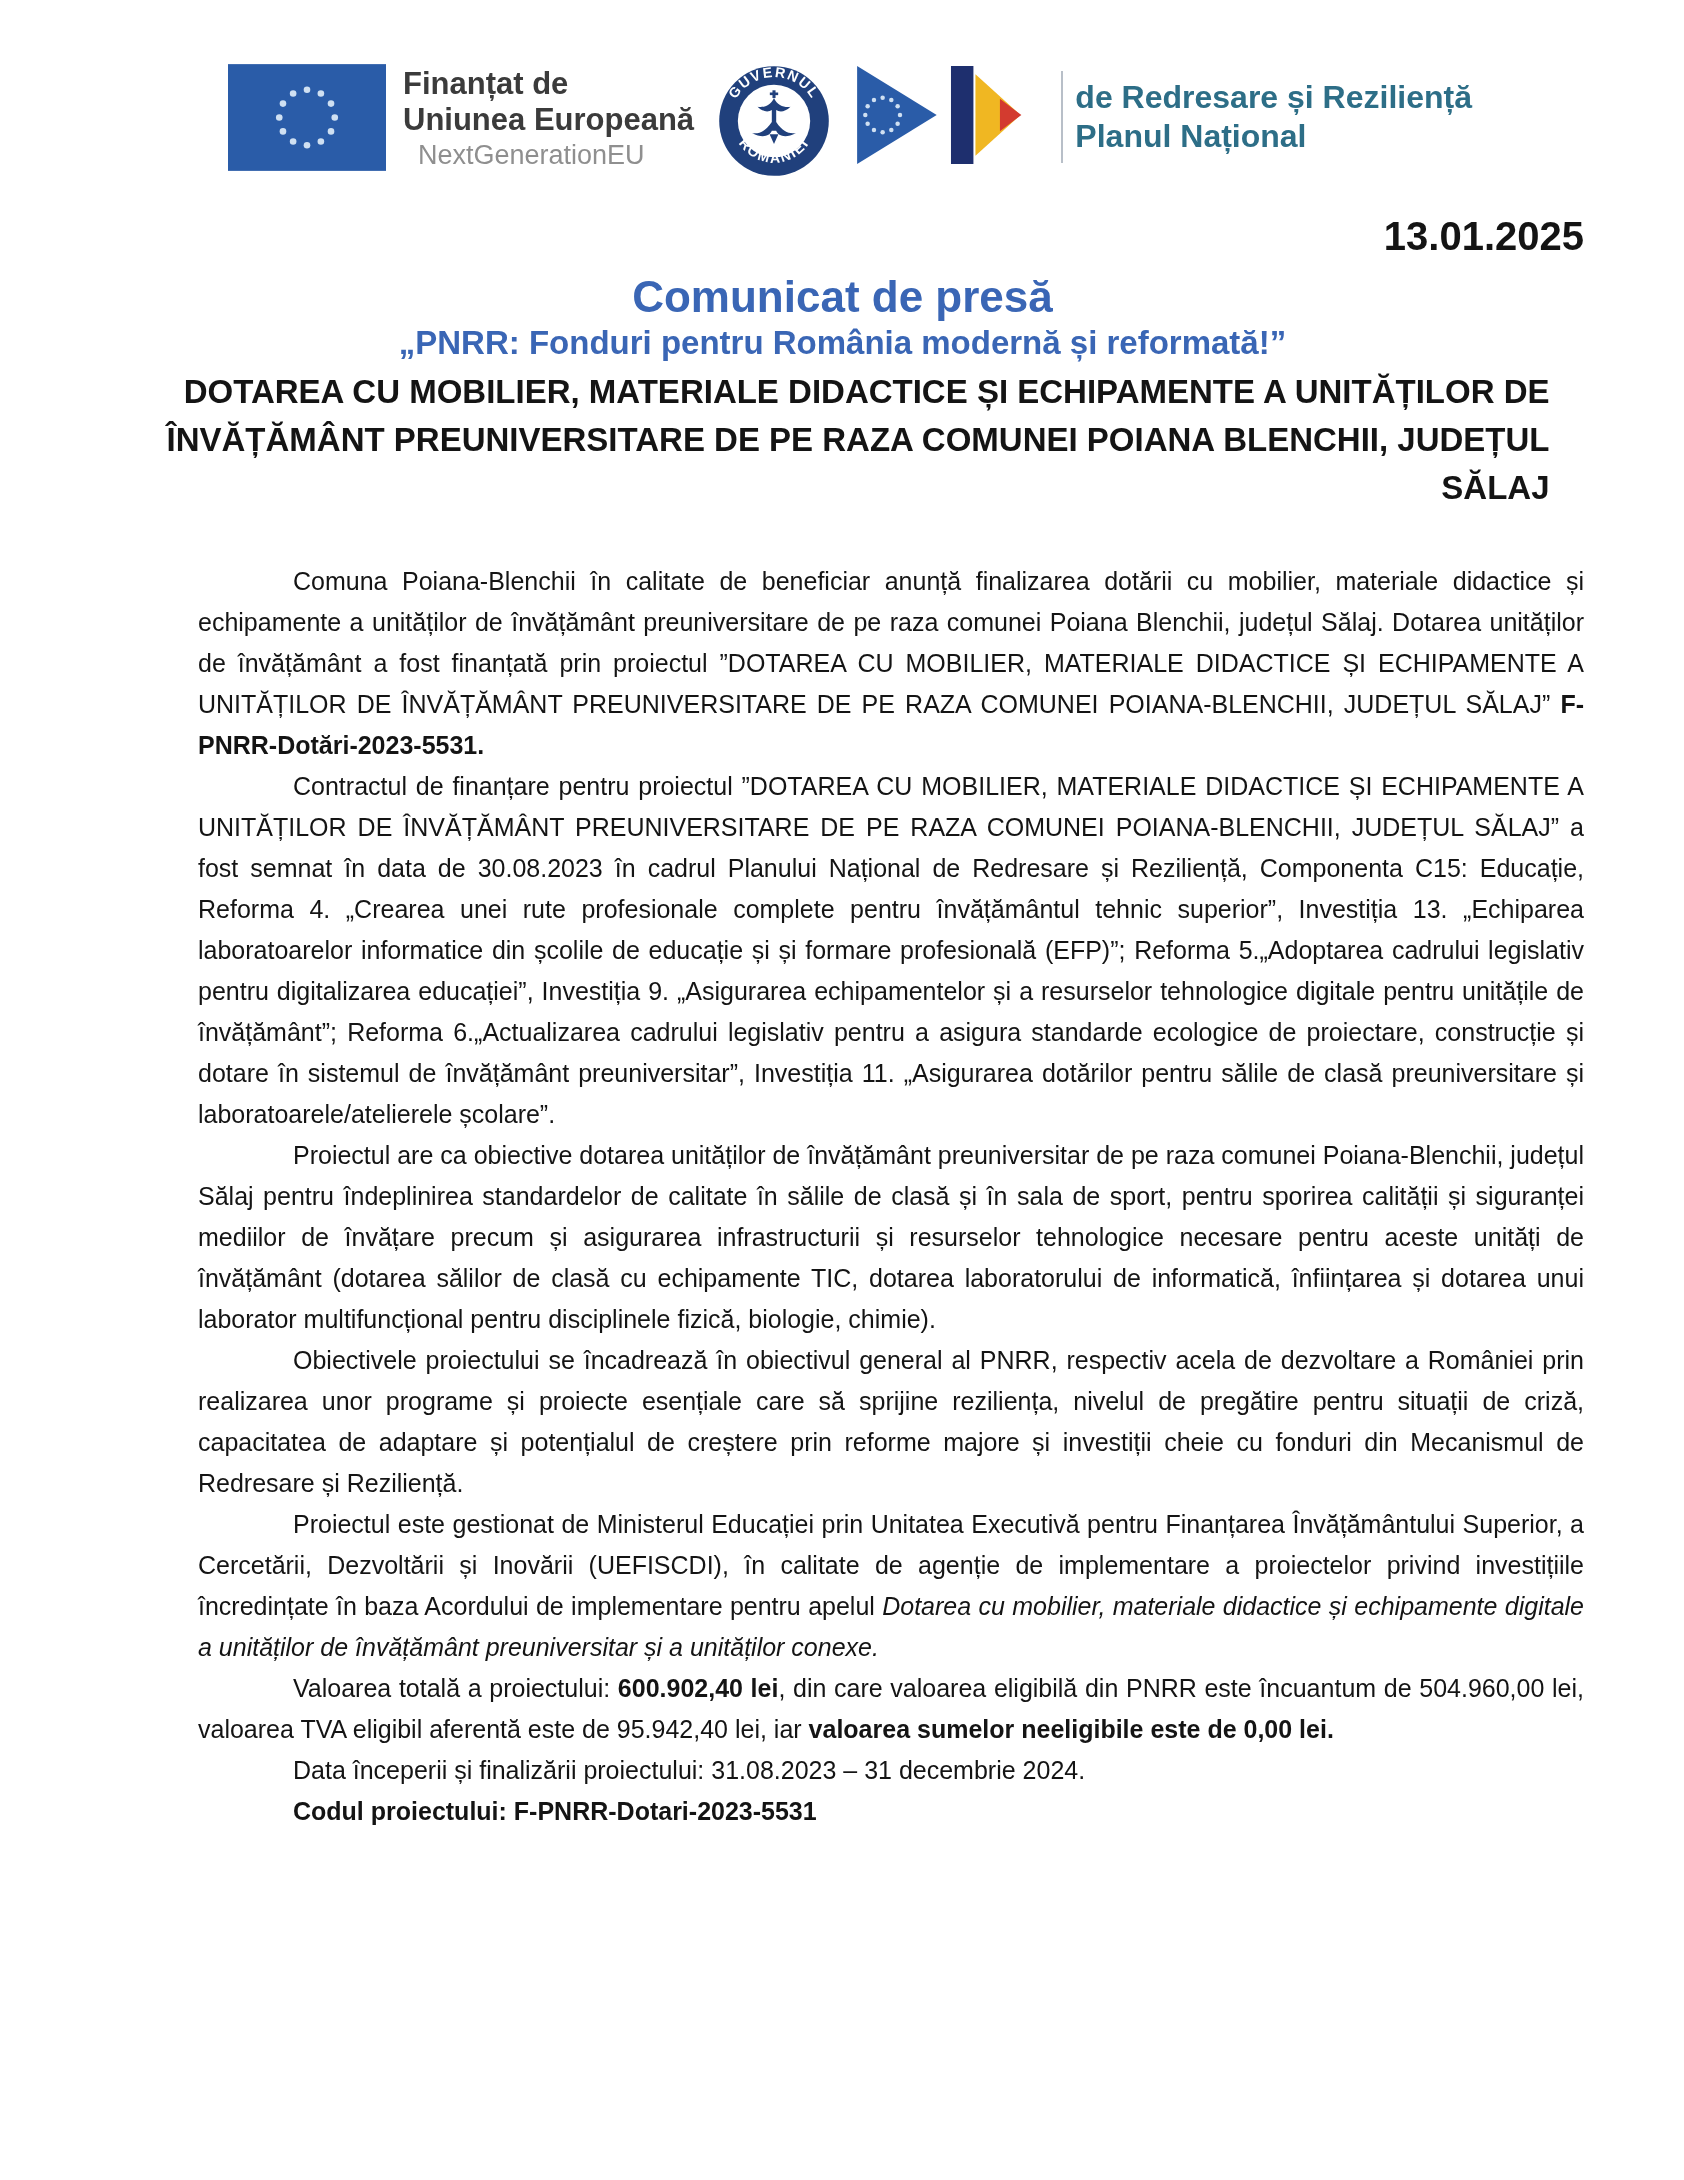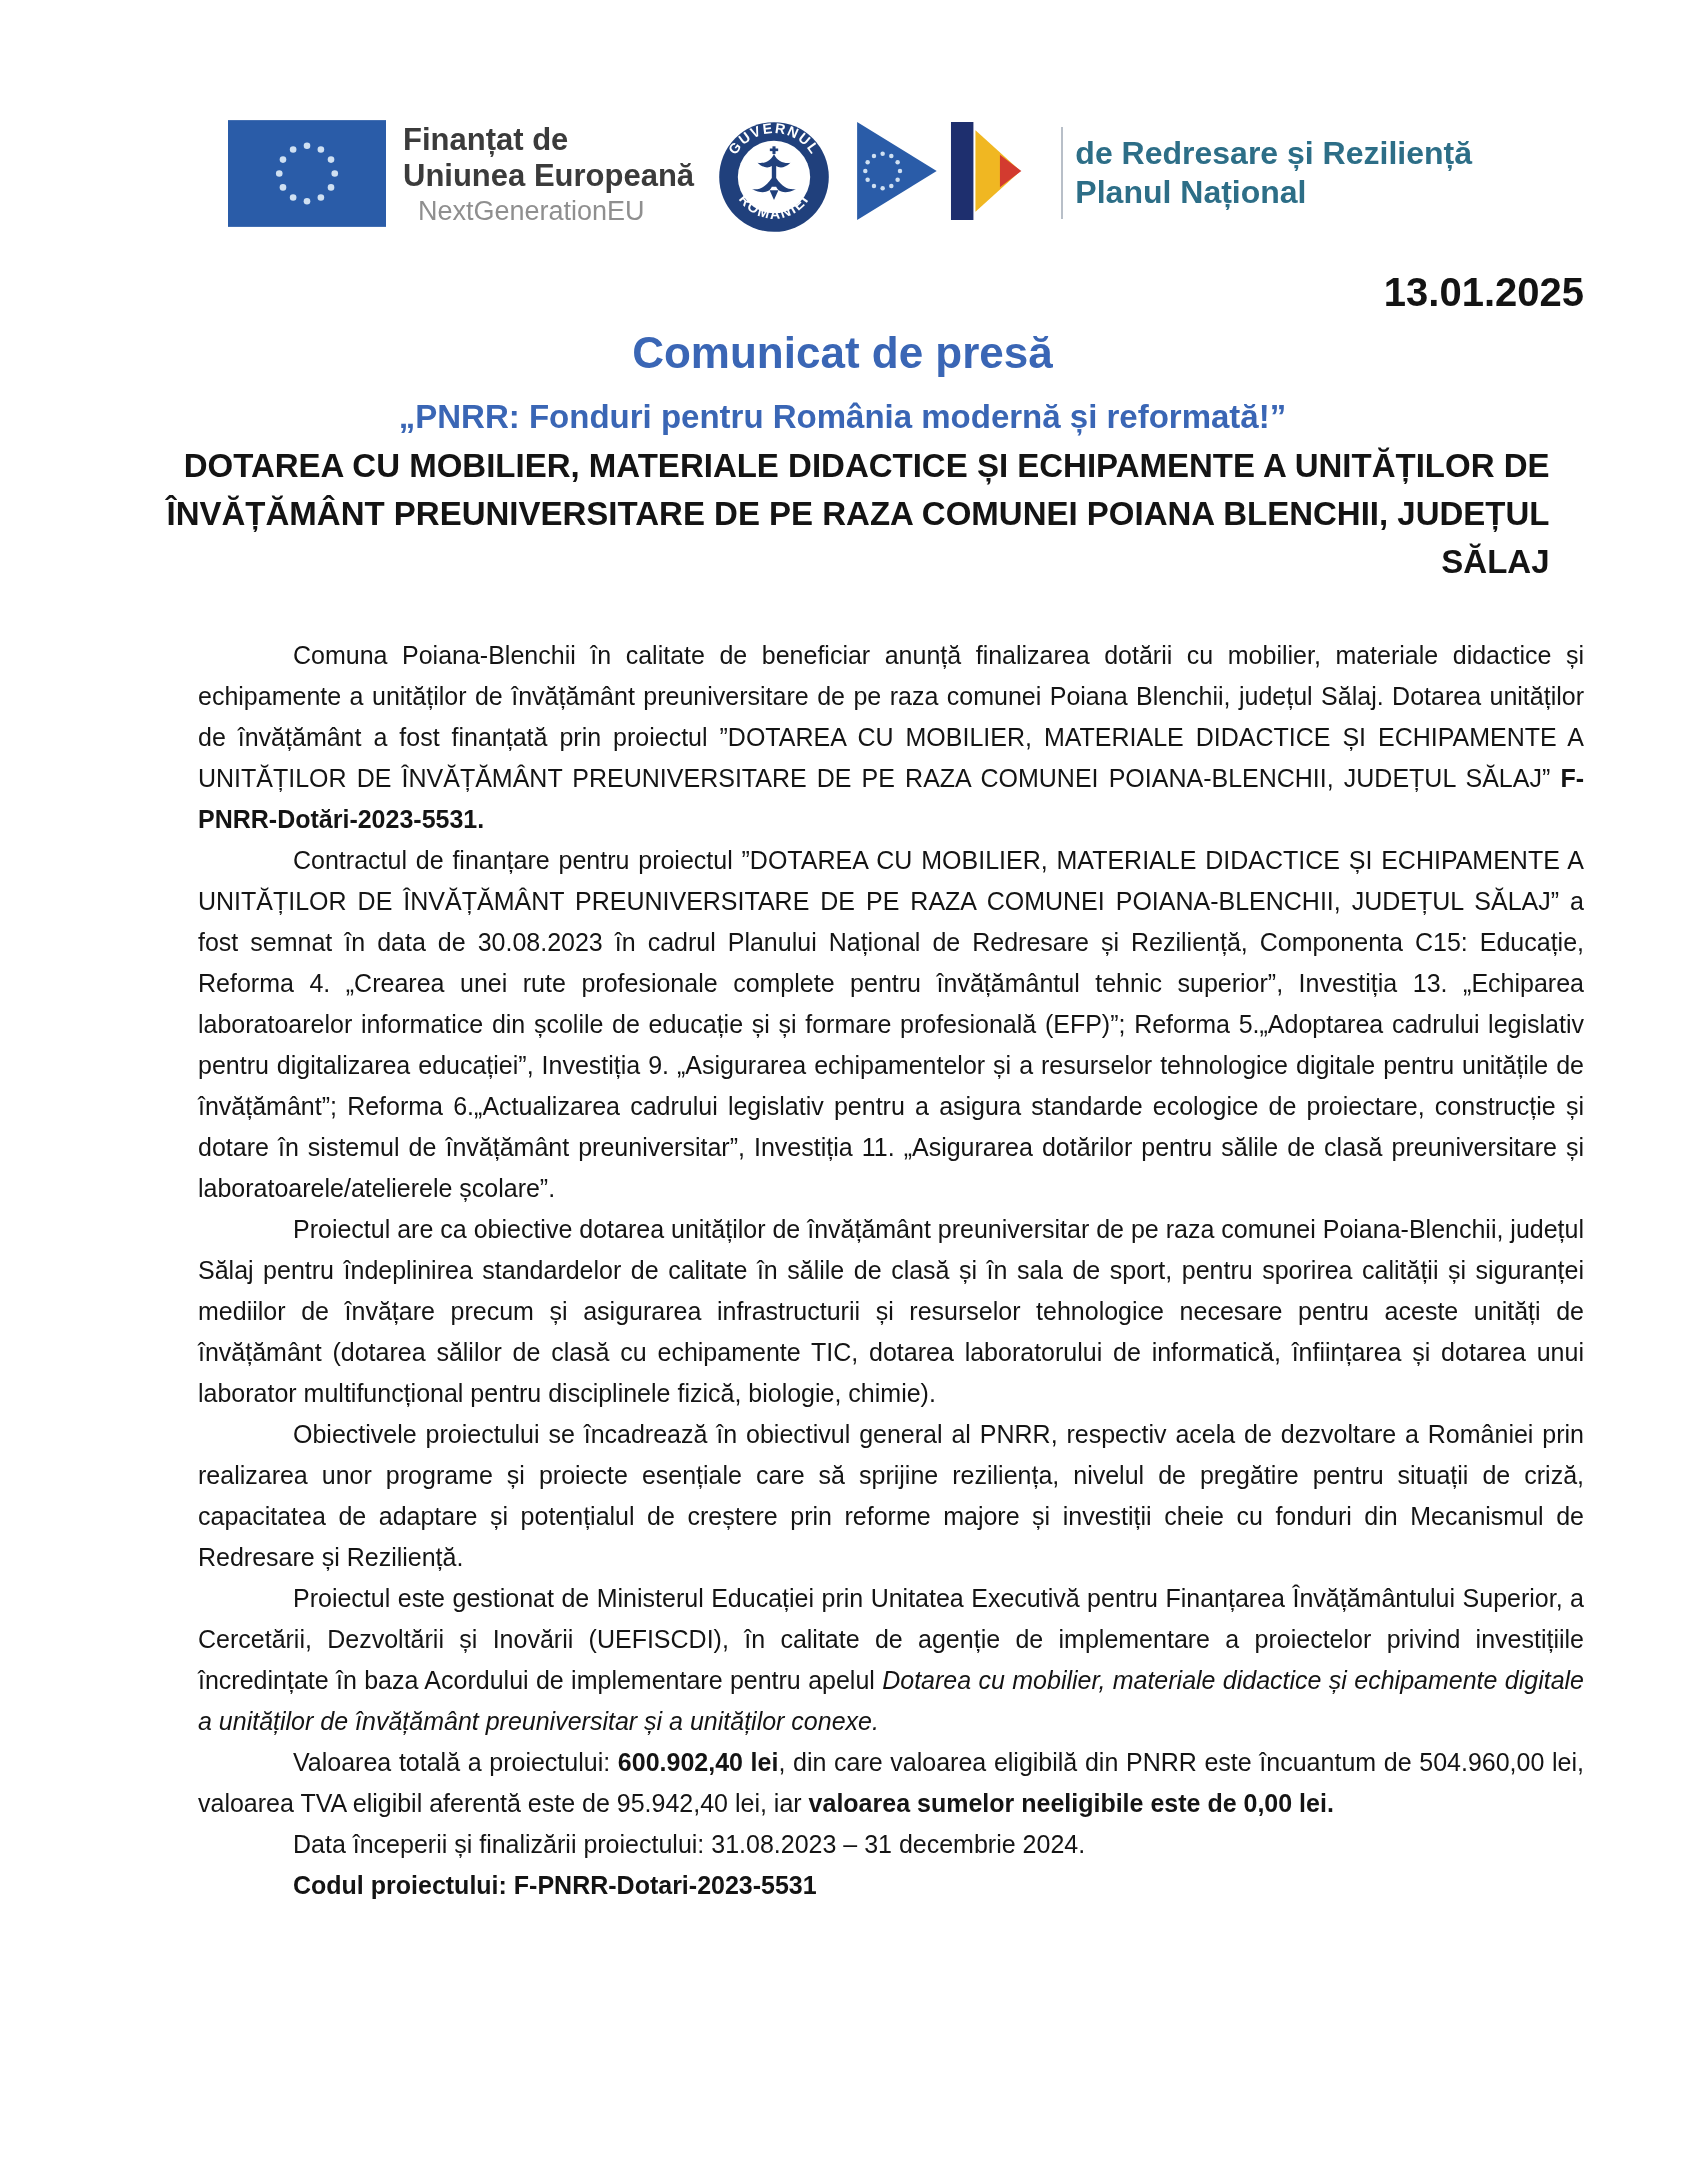--- a/index.html
+++ b/index.html
@@ -14,42 +14,42 @@
     --muted_gray:#8f8f8f;
     --logo_text:#3b3b3b;
   }
   *{margin:0;padding:0;box-sizing:border-box;}
   html,body{background:#ffffff;}
   body{
     width:1685px;height:2181px;overflow:hidden;
     font-family:"Liberation Sans","DejaVu Sans",sans-serif;
     color:var(--text_black);
   }
-  .page{width:100%;height:100%;padding-top:120px;}
+  .page{width:100%;height:100%;padding-top:64px;}
 
   
   .logo-row{
     display:flex;justify-content:space-between;align-items:flex-start;
     padding-left:228px;padding-right:213px;height:128px;
   }
   .eu-logo{display:flex;gap:17px;align-items:flex-start;}
   .eu-text{display:flex;flex-direction:column;justify-content:flex-start;padding-top:1.7px;}
   .eu-text .l1,.eu-text .l2{font-weight:bold;font-size:31px;line-height:36px;color:var(--logo_text);}
   .eu-text .l3{font-size:27px;line-height:34px;color:var(--muted_gray);margin-left:15px;}
   .pnrr-logo{display:flex;align-items:center;gap:12px;}
   .pnrr-divider{width:2.6px;height:92px;background:#b8bfc8;}
   .pnrr-text{display:flex;flex-direction:column;}
   .pnrr-text span{font-weight:bold;font-size:32px;line-height:39px;color:var(--pnrr_text);}
 
   
   .date-line{margin-top:22px;padding-right:101px;text-align:right;
     font-weight:bold;font-size:40px;}
   .doc-title{margin-top:12px;text-align:center;color:var(--accent_blue);
     font-weight:bold;font-size:44px;line-height:51px;}
-  .doc-subtitle{margin-top:18px;text-align:center;color:var(--accent_blue);
+  .doc-subtitle{margin-top:0;text-align:center;color:var(--accent_blue);
     font-weight:bold;font-size:33px;line-height:41px;}
   .doc-heading{margin:5.1px auto 0;max-width:1414px;text-align:right;
     font-weight:bold;font-size:33px;line-height:48px;}
 
   
   .body-text{margin-top:49px;padding-left:198px;padding-right:101px;}
   .body-text p{
     font-size:25px;line-height:41px;text-align:justify;
     text-indent:95px;color:var(--text_black);
   }

